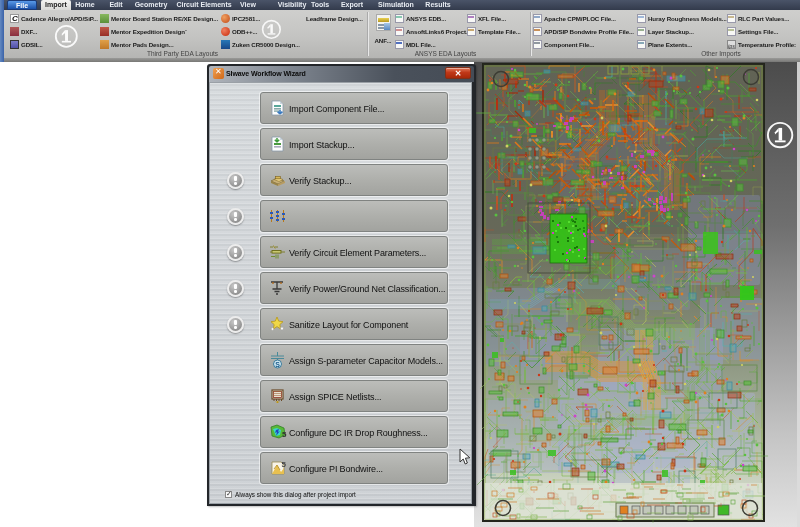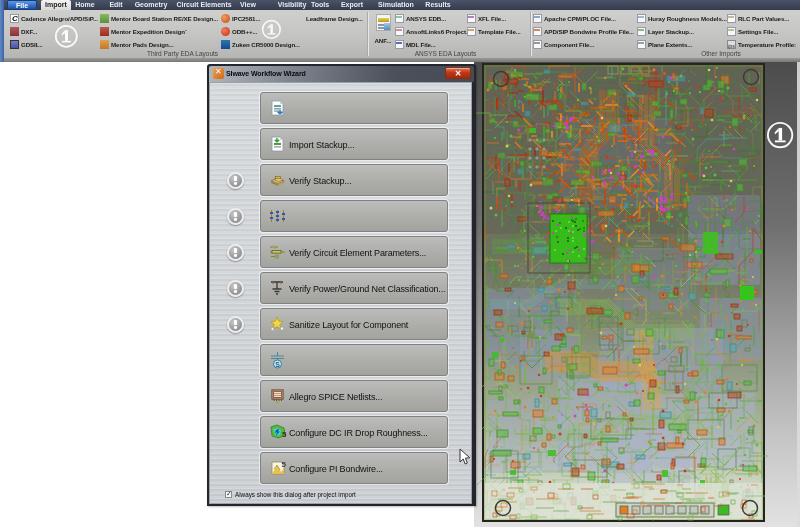--- a/index.html
+++ b/index.html
@@ -2963,20 +2963,21 @@
   <div id="dlg-body">
 <div class="btn" style="top:9px">
           <span class="bic"><svg width="16" height="16" viewBox="0 0 16 16">
               <path d="M3 1h8l3 3v11H3z" fill="#fdfdfd" stroke="#8899aa" stroke-width="0.8"></path>
               <path d="M11 1l3 3h-3z" fill="#cdd6dd"></path>
               <rect x="5" y="5" width="7" height="2" fill="#58a89a"></rect>
               <rect x="5" y="8" width="7" height="1.6" fill="#8aa"></rect>
               <rect x="5" y="10.4" width="5" height="1.4" fill="#8aa"></rect>
               <path d="M11 10v4m0 0l-2.4-2.4M11 14l2.4-2.4" stroke="#3a7abf" stroke-width="1.6" fill="none"></path>
             </svg></span>
+          <span class="blab">Import Component File...</span>
         </div>
 <div class="btn" style="top:81px">
           <span class="bic"><svg width="17" height="16" viewBox="0 0 17 16">
               <path d="M2 9l6-3 7 3-6 3z" fill="#c8b078" stroke="#7a6530" stroke-width="0.7"></path>
               <path d="M2 9v2l7 3v-2z" fill="#9a8448"></path>
               <path d="M16 9v2l-7 3v-2z" fill="#b89c60"></path>
               <path d="M5 7.5l4-2 5 2-4 2z" fill="#e8d080" stroke="#8a7030" stroke-width="0.6"></path>
               <rect x="6.5" y="4.4" width="5" height="2.4" fill="#d8b858" stroke="#7a6020" stroke-width="0.6"></rect>
             </svg></span>
           <span class="blab">Verify Stackup...</span>
@@ -3037,30 +3038,31 @@
           <span class="blab">Sanitize Layout for Component</span>
         </div>
 <div class="btn" style="top:261px">
           <span class="bic"><svg width="17" height="17" viewBox="0 0 17 17">
               <g stroke="#4a8a9a" stroke-width="1" fill="none">
                 <path d="M8.5 0v4M2 4h13M2 6.5h13M8.5 6.5v3"></path>
               </g>
               <circle cx="8.5" cy="12" r="4" fill="#cfe8f2" stroke="#3a7a9a"></circle>
               <text x="8.5" y="14.6" font-size="7" text-anchor="middle" fill="#1a5a8a" font-family="Liberation Sans" font-weight="bold">S</text>
             </svg></span>
+          <span class="blab">Assign S-parameter Capacitor Models...</span>
         </div>
 <div class="btn" style="top:297px">
           <span class="bic"><svg width="17" height="16" viewBox="0 0 17 16">
               <rect x="3" y="2" width="11" height="9" fill="#e8e0d0" stroke="#6a4a28" stroke-width="1.2"></rect>
               <rect x="4.5" y="3.5" width="8" height="6" fill="none" stroke="#8a3020" stroke-width="0.8"></rect>
               <path d="M4 3.5h9M4 5.5h9M4 7.5h9" stroke="#a06840" stroke-width="0.6"></path>
               <path d="M5 11v2m2.5-2v2m2.5-2v2m2.5-2v2" stroke="#6a4a28" stroke-width="1"></path>
               <path d="M8.5 13v2m0 0l1.6-1.6M8.5 15l-1.6-1.6" stroke="#c09818" stroke-width="1" fill="none"></path>
             </svg></span>
-          <span class="blab">Allegro SPICE Netlists...</span>
+          <span class="blab">Assign SPICE Netlists...</span>
         </div>
 <div class="btn" style="top:333px">
           <span class="bic"><svg width="18" height="16" viewBox="0 0 18 16">
               <path d="M2 3l6-2 7 3 1 7-6 3-7-2z" fill="#58b838" stroke="#2a7a20" stroke-width="0.7"></path>
               <path d="M4 5l4-1 4 2-1 5-4 1z" fill="#38d8c8"></path>
               <path d="M7 6l3-1-1 3 2-1-4 5 1-4-2 1z" fill="#2048c0"></path>
               <text x="13" y="13" font-size="8" fill="#333" font-family="Liberation Sans" font-weight="bold">5</text>
             </svg></span>
           <span class="blab">Configure DC IR Drop Roughness...</span>
         </div>

